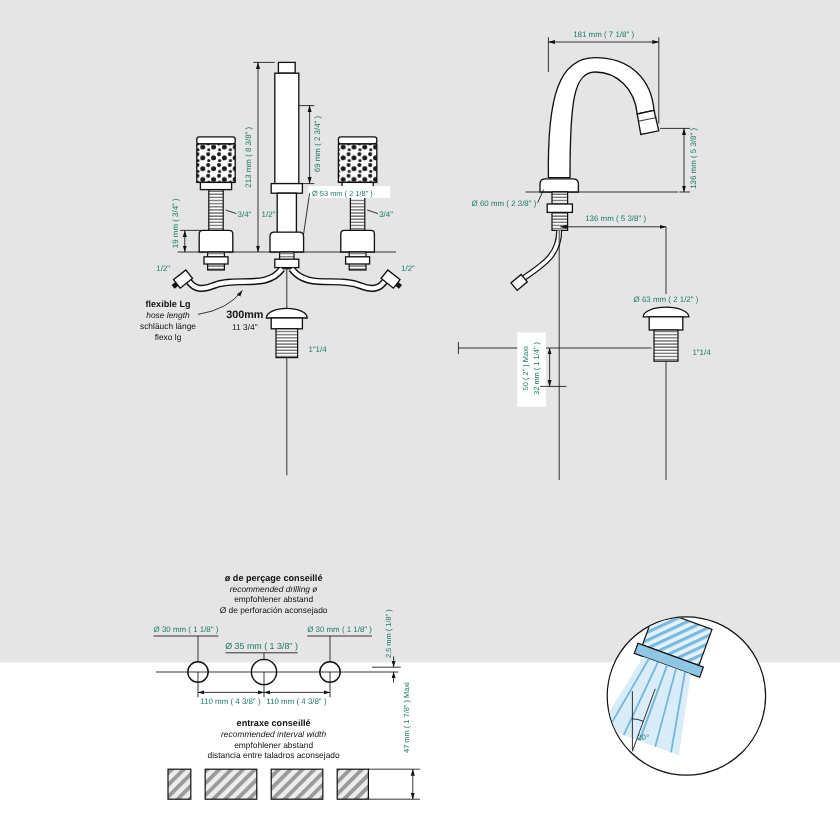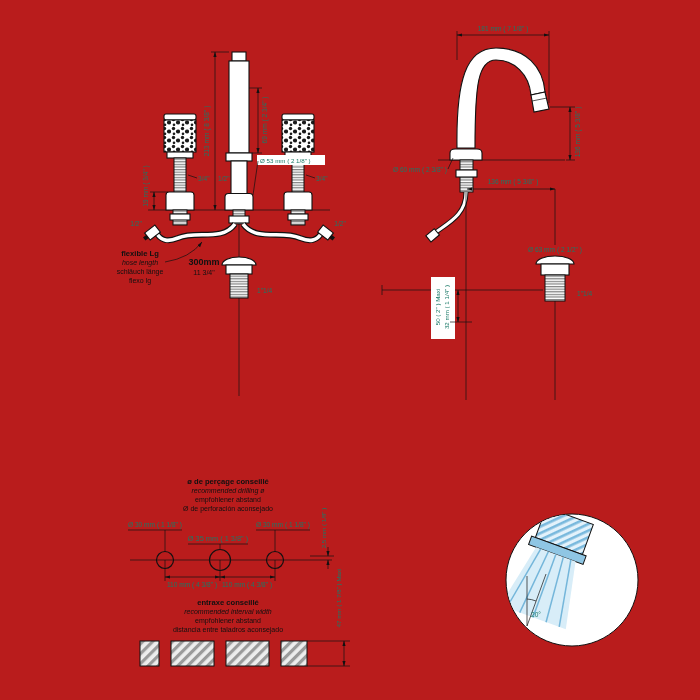--- a/index.html
+++ b/index.html
@@ -1,16 +1,16 @@
 <!DOCTYPE html>
 <html><head>
 <meta charset="utf-8">
 <style>
   html,body{margin:0;padding:0;background:#fff;width:700px;height:700px;overflow:hidden}
-  #sheet{width:700px;height:700px;background:#b91c1c;position:relative}
+  #sheet{width:700px;height:552px;background:#e5e5e5;position:relative}
   svg text{font-family:"Liberation Sans",sans-serif}
   .td  {fill:#1b7a68;font-size:6.6px}
   .tds {fill:#1b7a68;font-size:6.2px}
   .tdl {fill:#1b7a68;font-size:7.4px}
   .tb  {fill:#111;font-size:7px}
   .tbb {fill:#111;font-size:7.6px;font-weight:bold}
   .tbi {fill:#111;font-size:7px;font-style:italic}
   .t300{fill:#111;font-size:9px;font-weight:bold}
   .ln  {stroke:#111;stroke-width:0.7;fill:none}
   .ol  {stroke:#111;stroke-width:1.1;fill:#fff}

